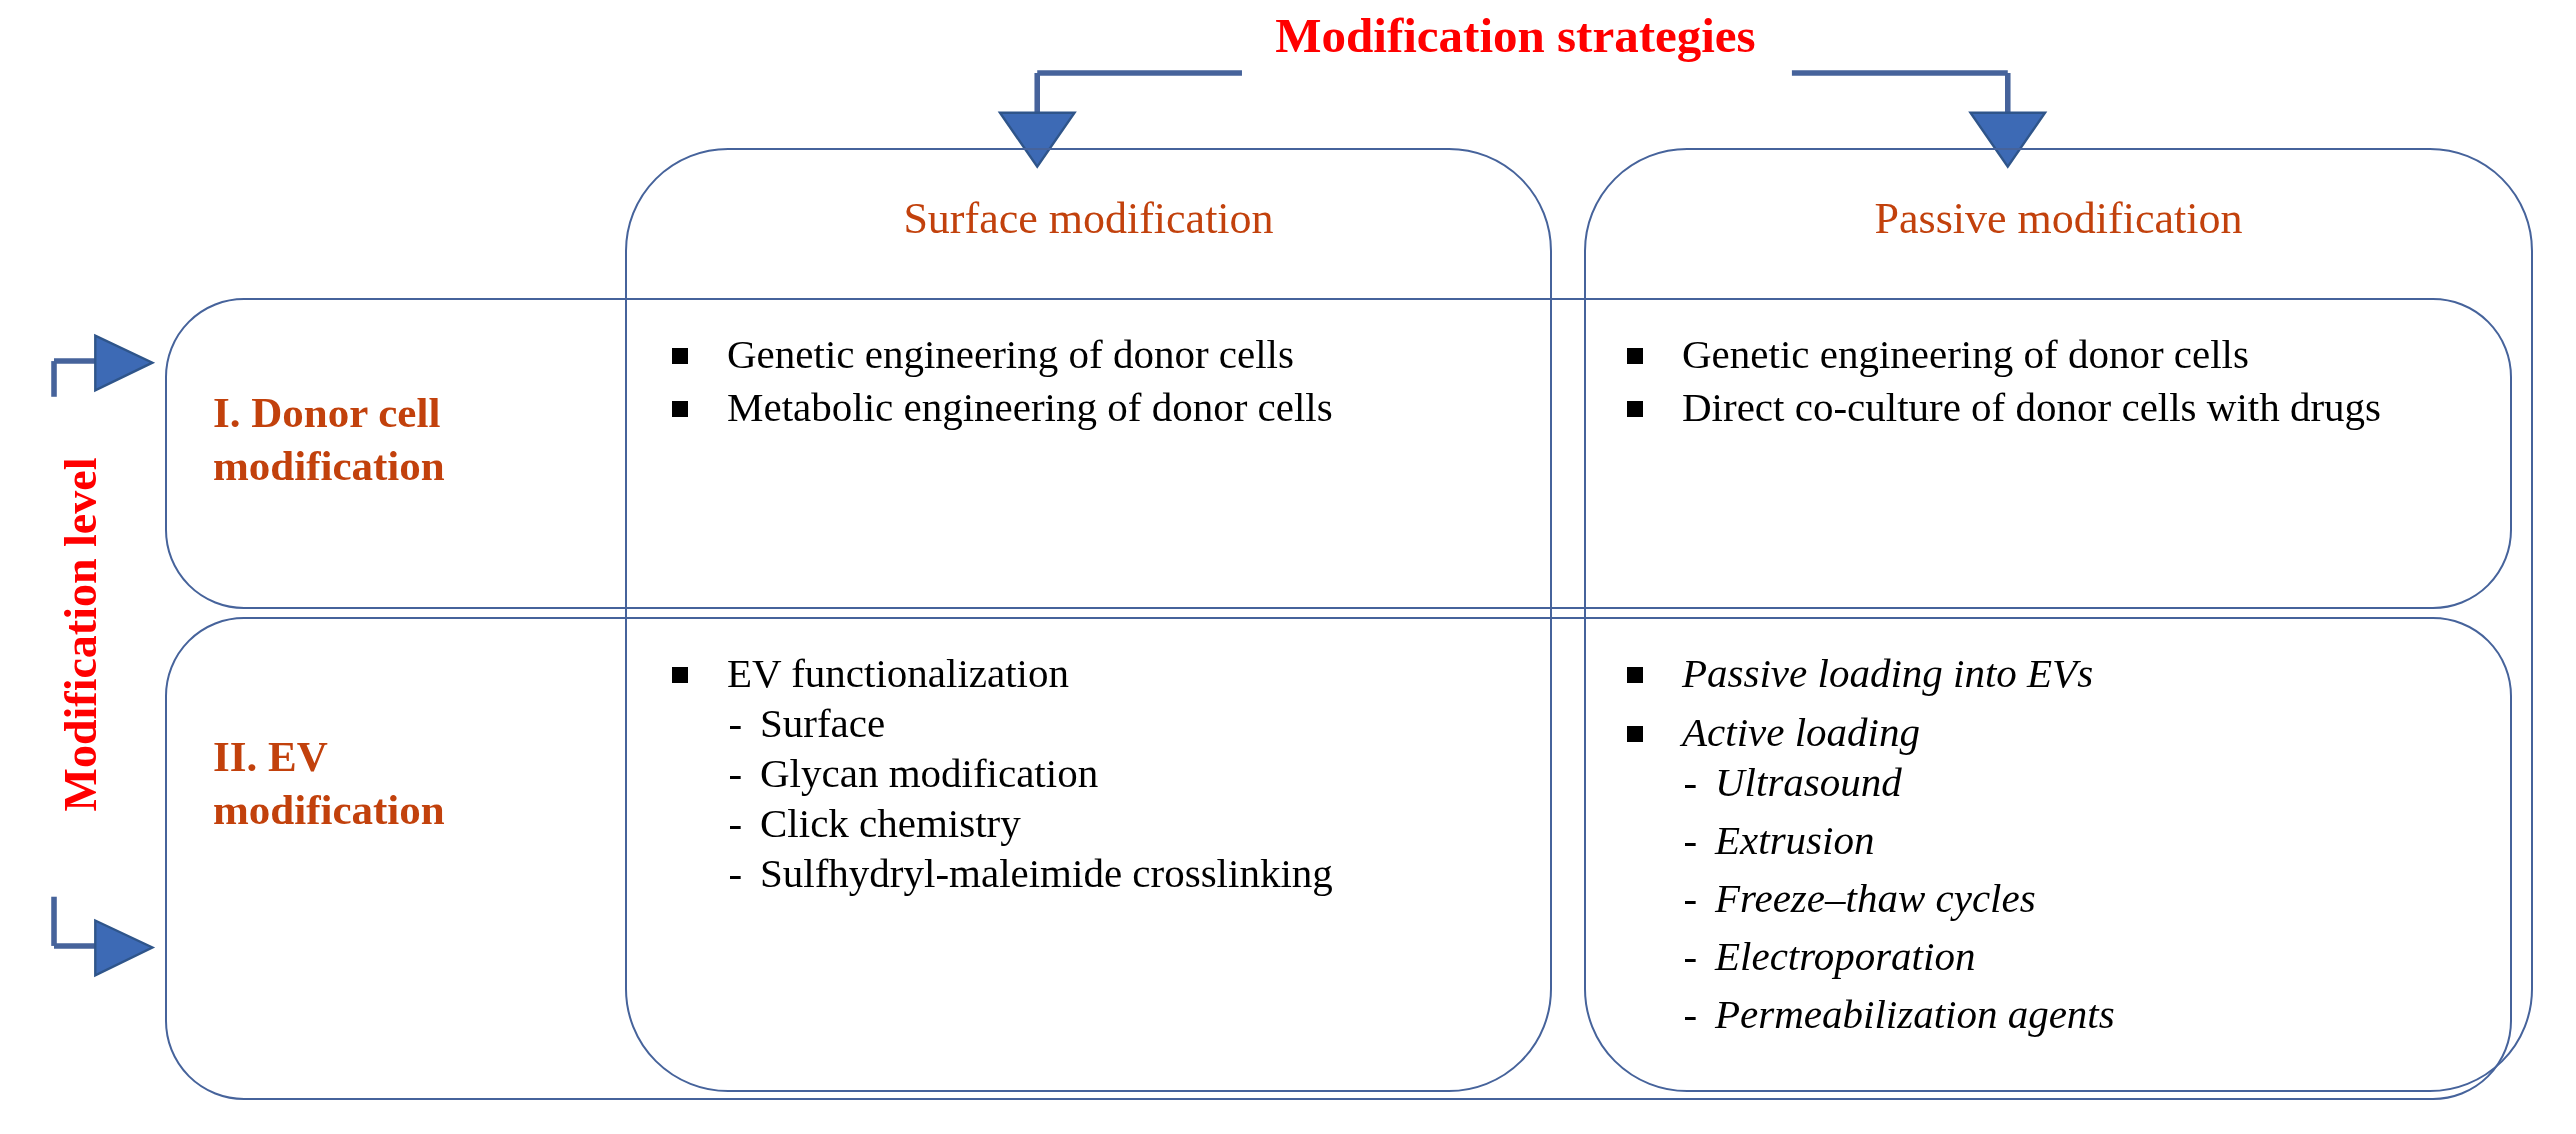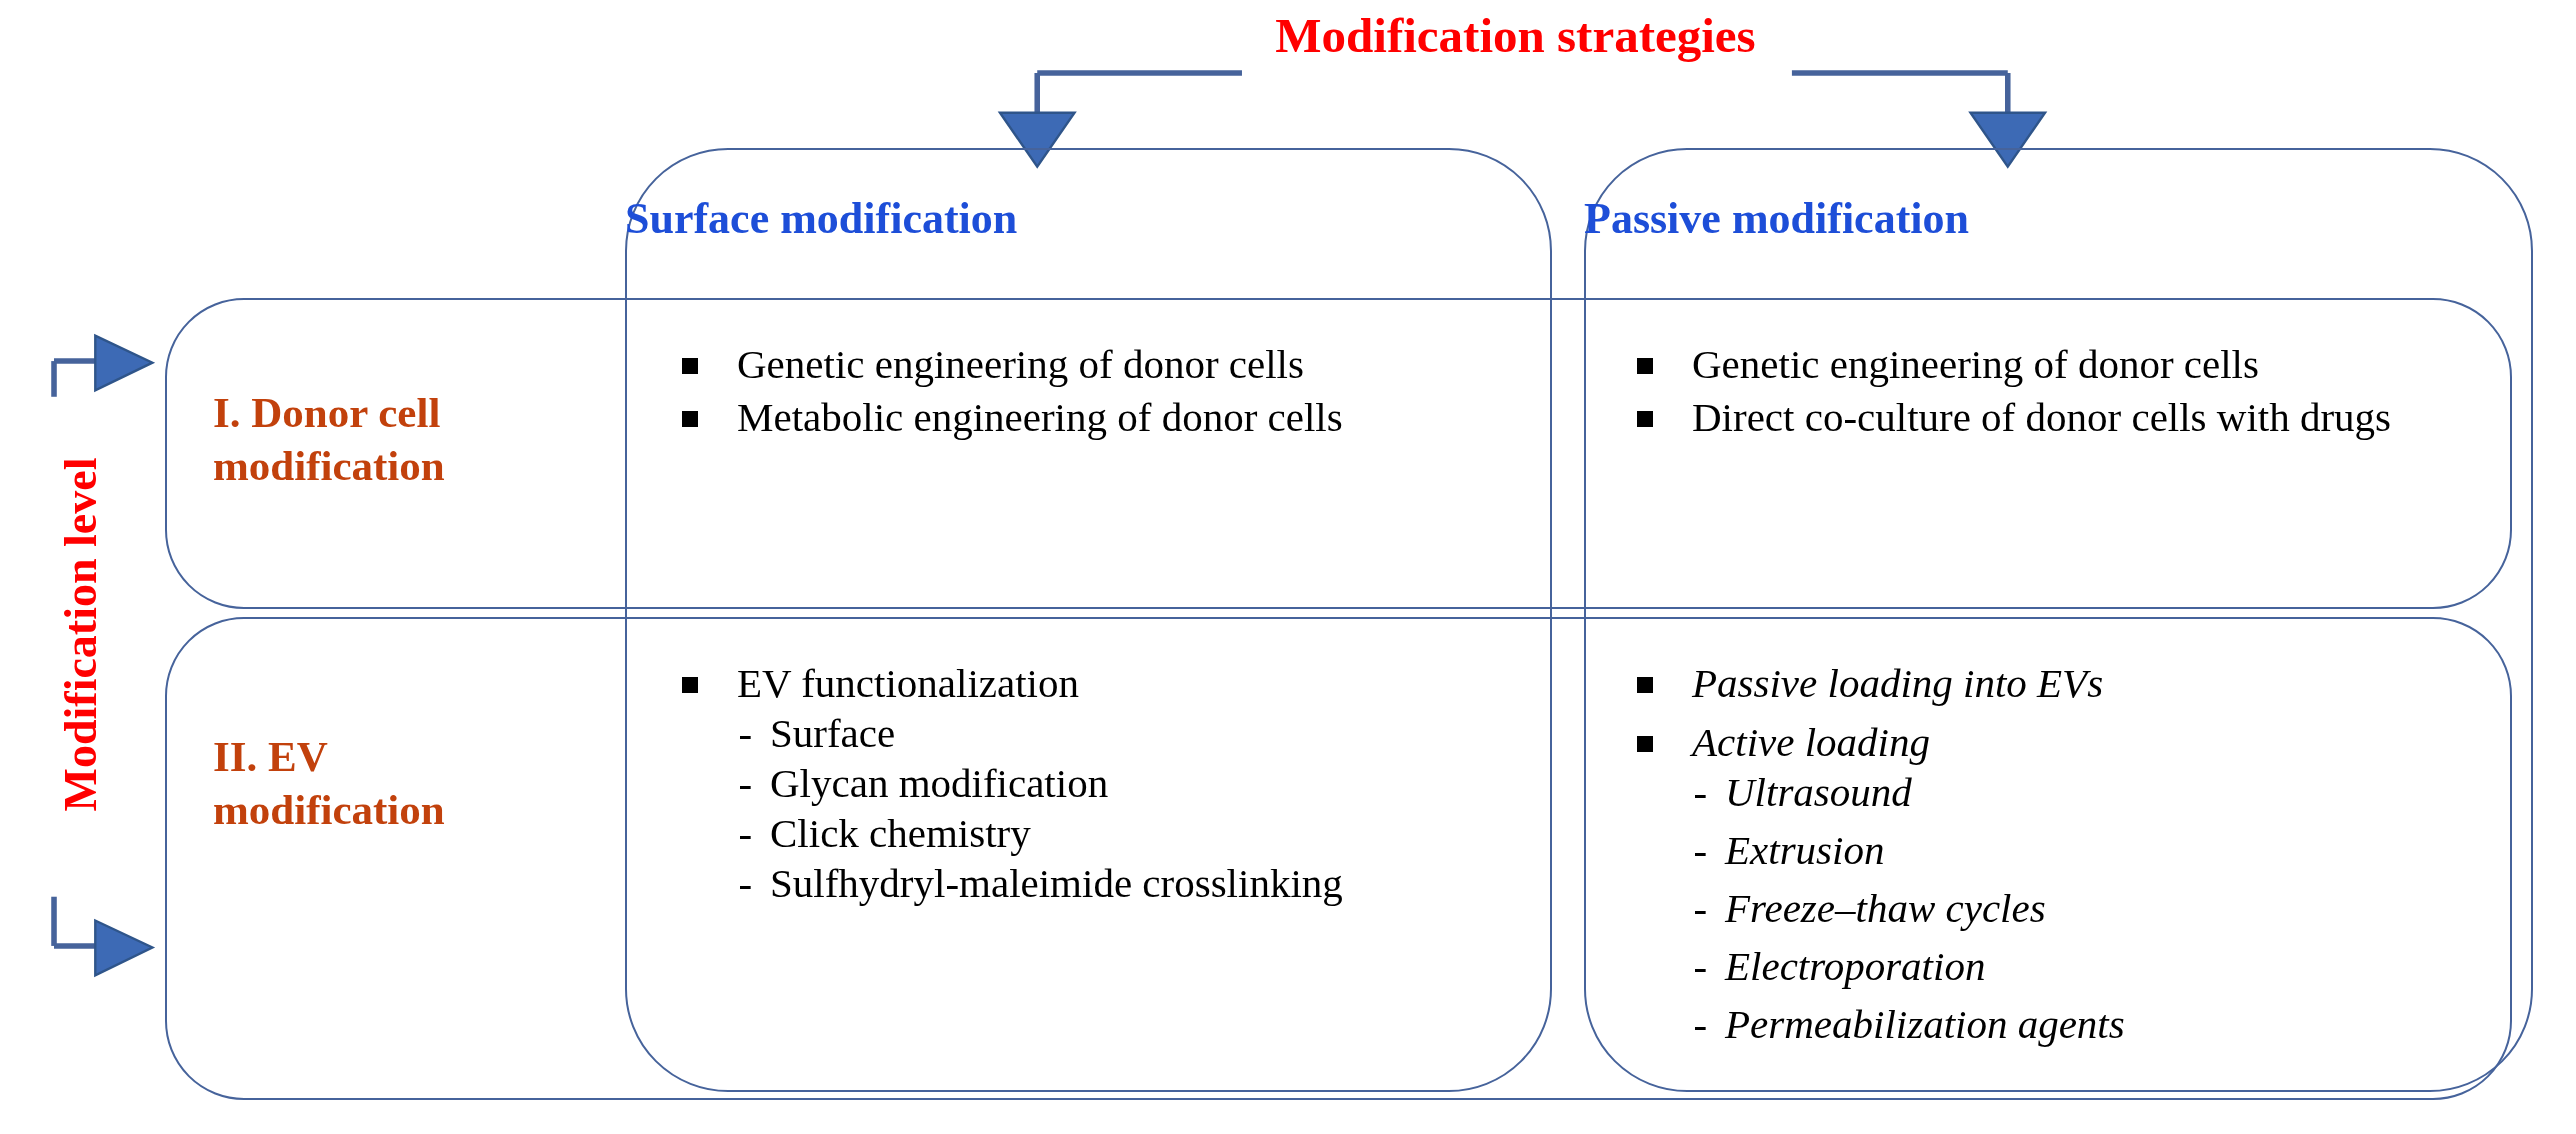--- a/index.html
+++ b/index.html
@@ -82,24 +82,24 @@
     border-radius: 79px;
     box-sizing: border-box;
     background: transparent;
   }
   #row-donor { left: 165px; top: 298px; width: 2347px; height: 311px; }
   #row-ev    { left: 165px; top: 617px; width: 2347px; height: 483px; }
 
   
   .col-header {
     position: absolute;
-    text-align: left;
-    font-weight: bold;
+    text-align: center;
+    font-weight: normal;
     font-size: 44px;
-    color: #1d4ed8;
+    color: #c2410c;
     white-space: nowrap;
   }
   #hdr-surface { left: 625px;  top: 193px; width: 927px; }
   #hdr-content { left: 1584px; top: 193px; width: 949px; }
 
   
   .row-label {
     position: absolute;
     font-weight: bold;
     font-size: 43px;
@@ -116,21 +116,21 @@
     color: #000000;
     line-height: 1.18;
   }
   #cell-r1c1 { left: 659px;  top: 322px; width: 881px; }
   #cell-r1c2 { left: 1614px; top: 322px; width: 905px; }
   #cell-r2c1 { left: 659px;  top: 641px; width: 889px; font-family: Liberation Serif, serif; }
   #cell-r2c2 { left: 1614px; top: 641px; width: 905px; }
 
   ul.bullets {
     list-style: none;
-    margin: 18px;
+    margin: 8px;
     padding: 0;
   }
   ul.bullets > li.bullet-item {
     position: relative;
     padding-left: 60px;
     margin: 0 0 4.8px 0;
   }
   ul.bullets > li.bullet-item > .sq {
     position: absolute;
     left: 4.8px;

